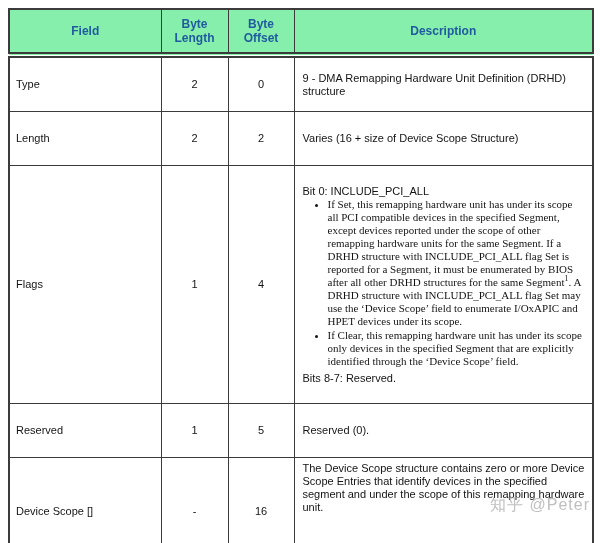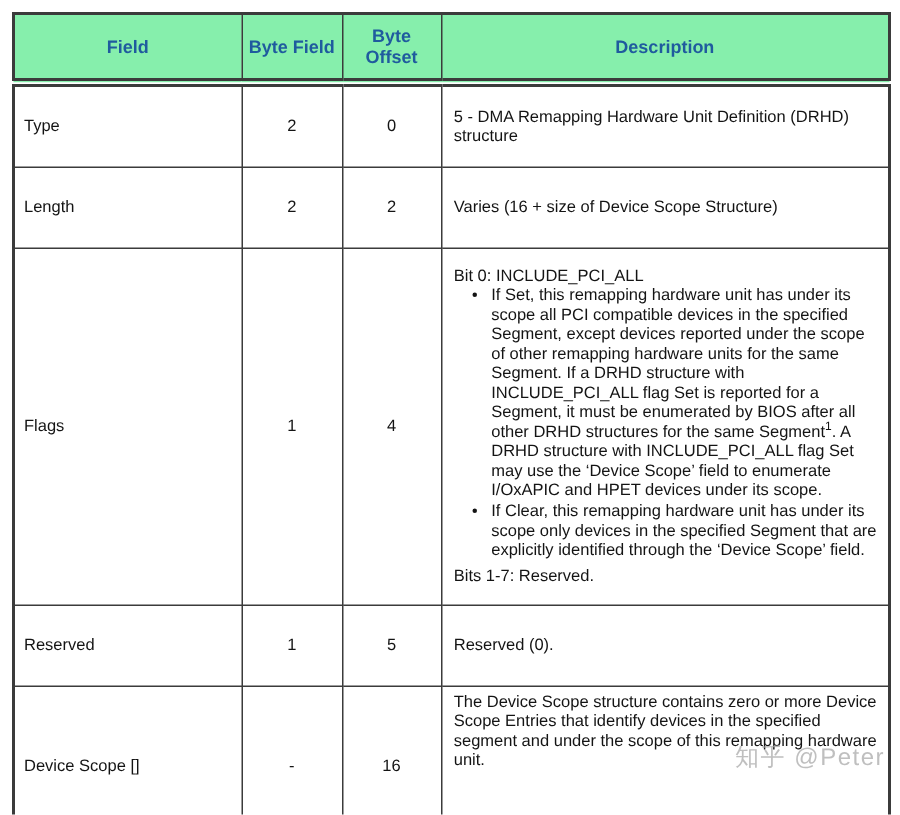--- a/index.html
+++ b/index.html
@@ -49,20 +49,21 @@
   tr.r-length    { height: 29px; }
   tr.r-flags     { height: 238px; }
   tr.r-reserved  { height: 27px; }
   tr.r-segment   { height: 27px; }
   tr.r-register  { height: 39px; }
   tr.r-devscope  { height: 90px; }
   .desc p { margin: 0; }
   .desc ul {
     margin: 0;
     padding-left: 25px;
+    font-family: Liberation Serif, serif;
   }
   .desc ul li { margin: 0 0 1px 0; }
   .desc .bits-line { margin-top: 4px; }
   .desc .para-gap { margin-top: 33px; }
   sup { font-size: 8px; line-height: 0; }
   .watermark {
     position: absolute;
     right: 10px;
     top: 495px;
     font-size: 16px;
@@ -78,49 +79,49 @@
 <table class="spec">
   <colgroup>
     <col class="c1">
       <col class="c2">
       <col class="c3">
       <col class="c4">
   </colgroup>
   <thead>
     <tr>
       <th>Field</th>
-      <th>Byte Field</th>
+      <th>Byte Length</th>
       <th>Byte Offset</th>
       <th>Description</th>
     </tr>
   </thead>
   <tbody>
     <tr class="r-type">
       <td>Type</td>
       <td class="num">2</td>
       <td class="num">0</td>
-      <td class="desc">5 - DMA Remapping Hardware Unit Definition (DRHD) structure</td>
+      <td class="desc">9 - DMA Remapping Hardware Unit Definition (DRHD) structure</td>
     </tr>
     <tr class="r-length">
       <td>Length</td>
       <td class="num">2</td>
       <td class="num">2</td>
       <td class="desc">Varies (16 + size of Device Scope Structure)</td>
     </tr>
     <tr class="r-flags">
       <td>Flags</td>
       <td class="num">1</td>
       <td class="num">4</td>
       <td class="desc">
         <p>Bit 0: INCLUDE_PCI_ALL</p>
         <ul>
           <li><span>If Set, this remapping hardware unit has under its scope all PCI compatible devices in the specified Segment, except devices reported under the scope of other remapping hardware units for the same Segment. If a DRHD structure with INCLUDE_PCI_ALL flag Set is reported for a Segment, it must be enumerated by BIOS after all other DRHD structures for the same Segment</span><sup>1</sup><span>. A DRHD structure with INCLUDE_PCI_ALL flag Set may use the ‘Device Scope’ field to enumerate I/OxAPIC and HPET devices under its scope.</span></li>
           <li>If Clear, this remapping hardware unit has under its scope only devices in the specified Segment that are explicitly identified through the ‘Device Scope’ field.</li>
         </ul>
-        <p class="bits-line">Bits 1-7: Reserved.</p>
+        <p class="bits-line">Bits 8-7: Reserved.</p>
       </td>
     </tr>
     <tr class="r-reserved">
       <td>Reserved</td>
       <td class="num">1</td>
       <td class="num">5</td>
       <td class="desc">Reserved (0).</td>
     </tr>
     <tr class="r-devscope">
       <td>Device Scope []</td>

